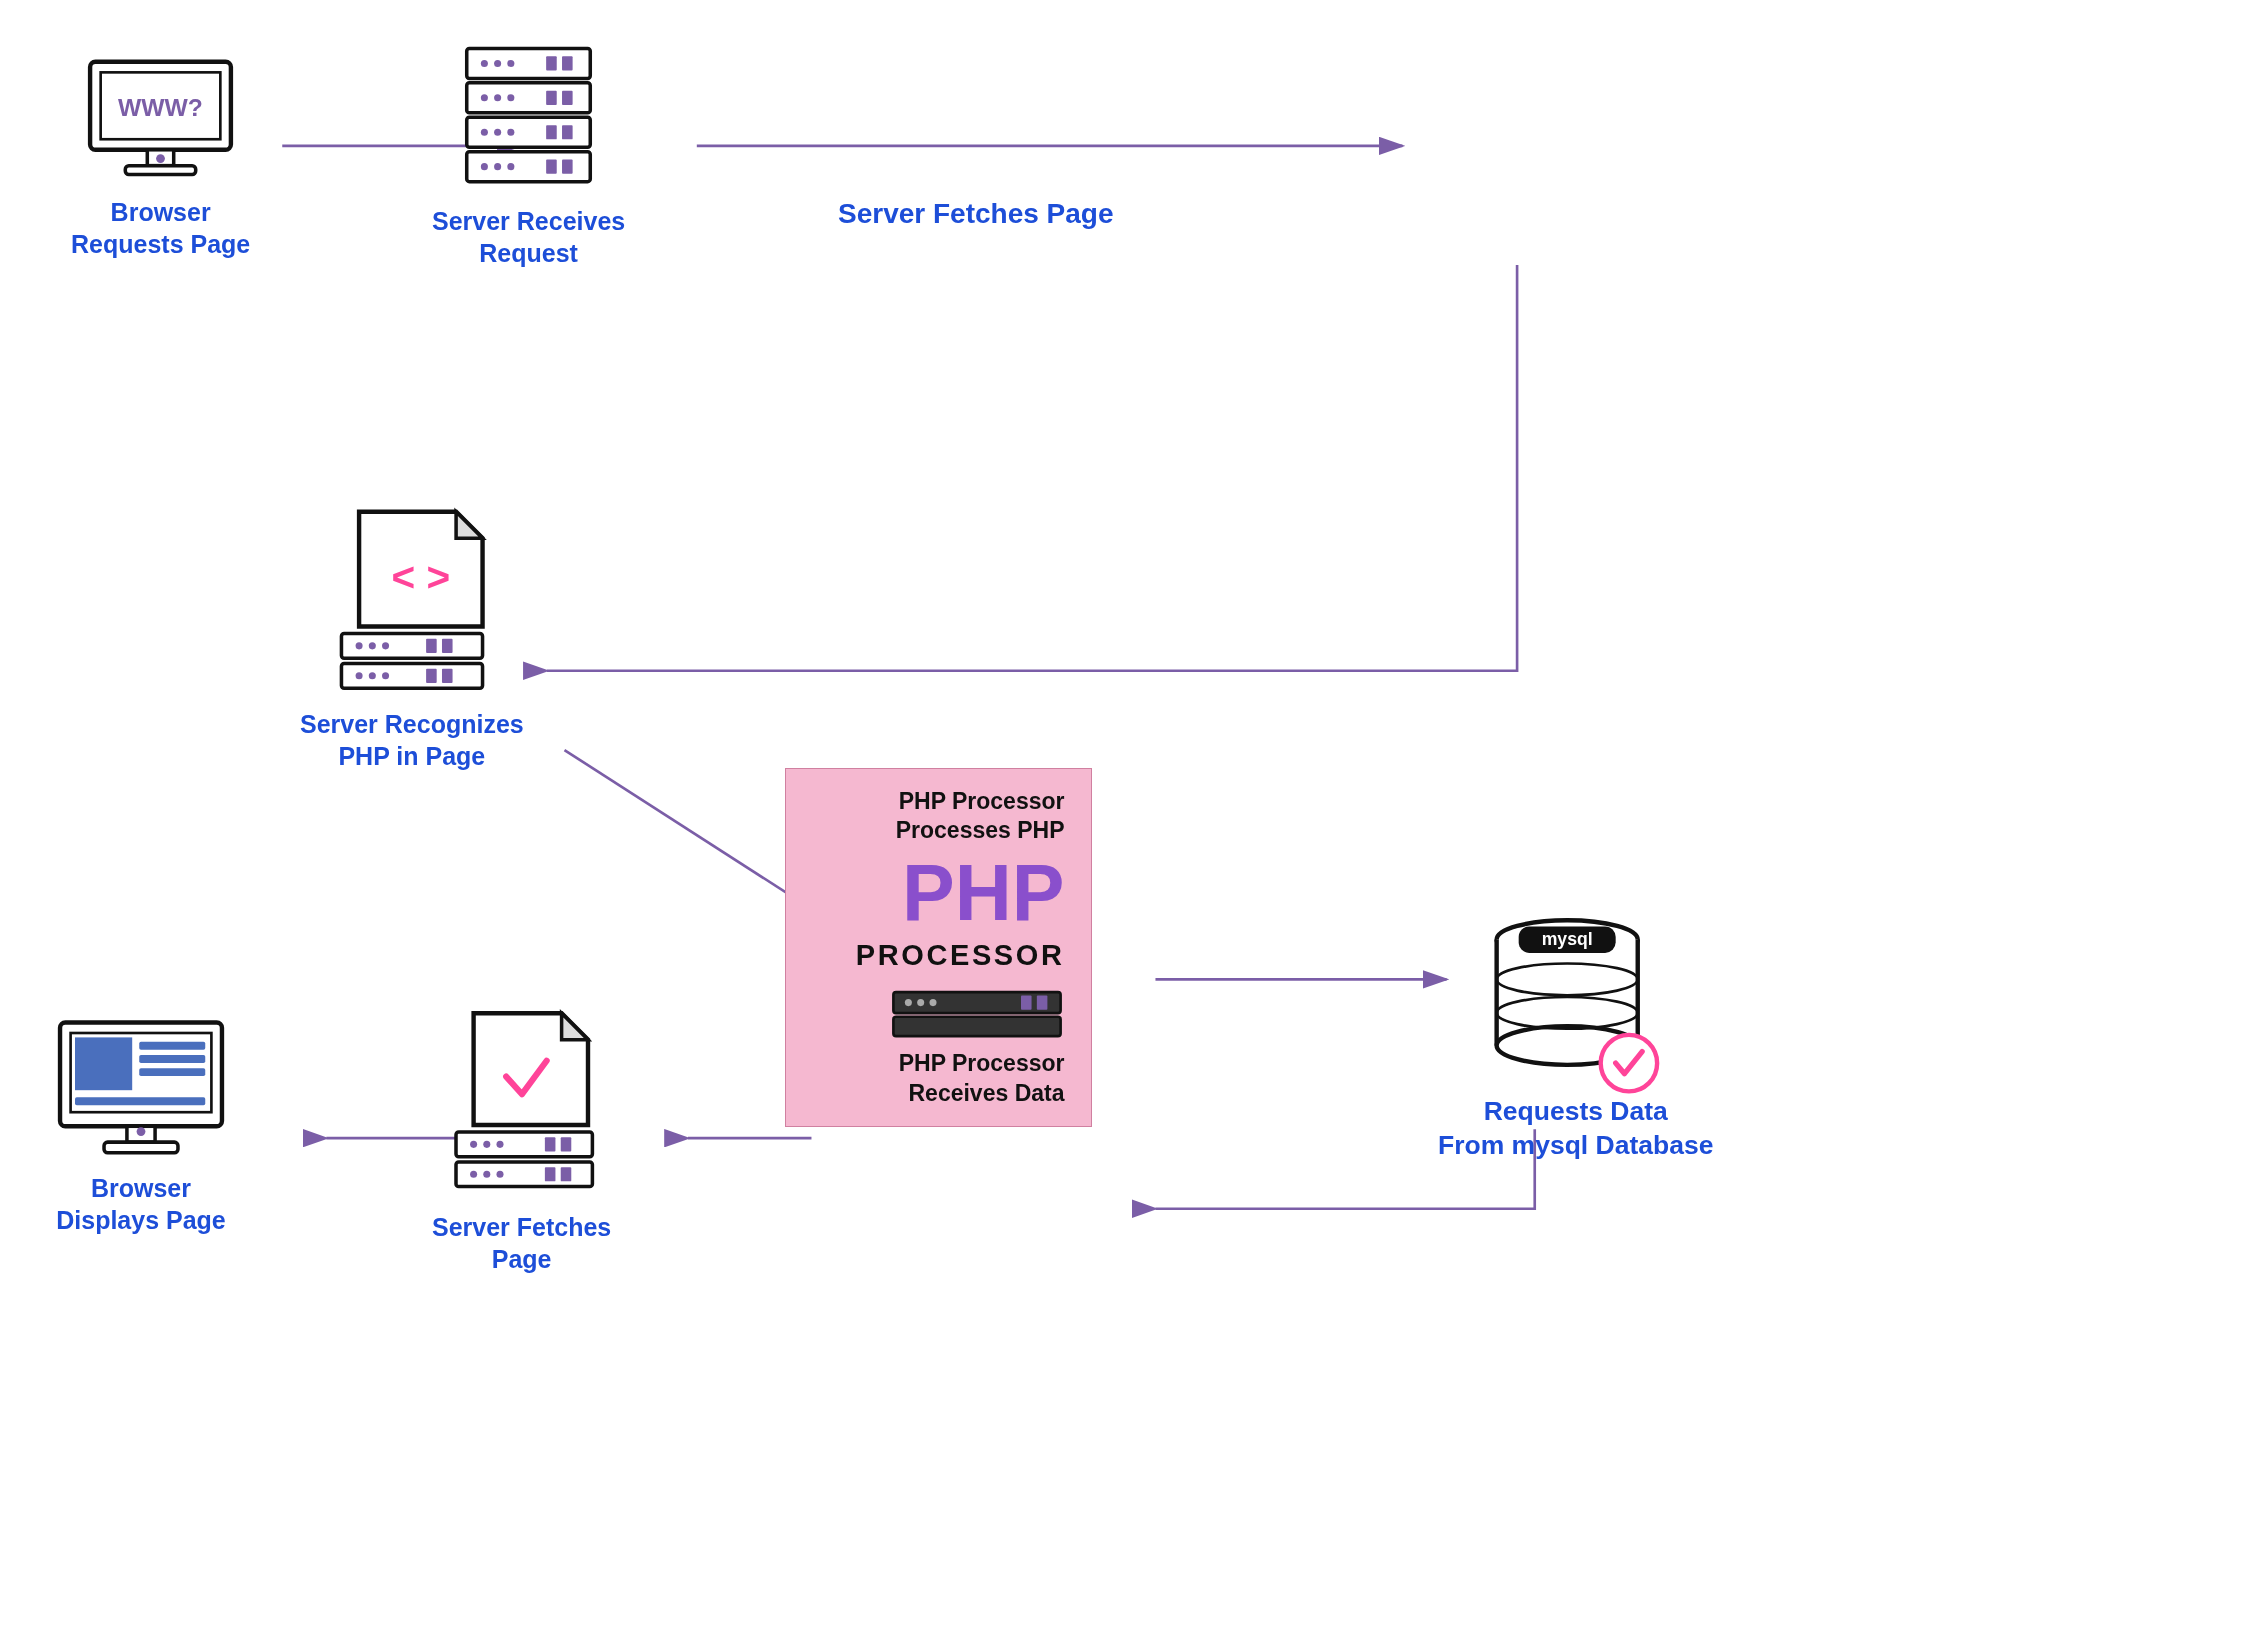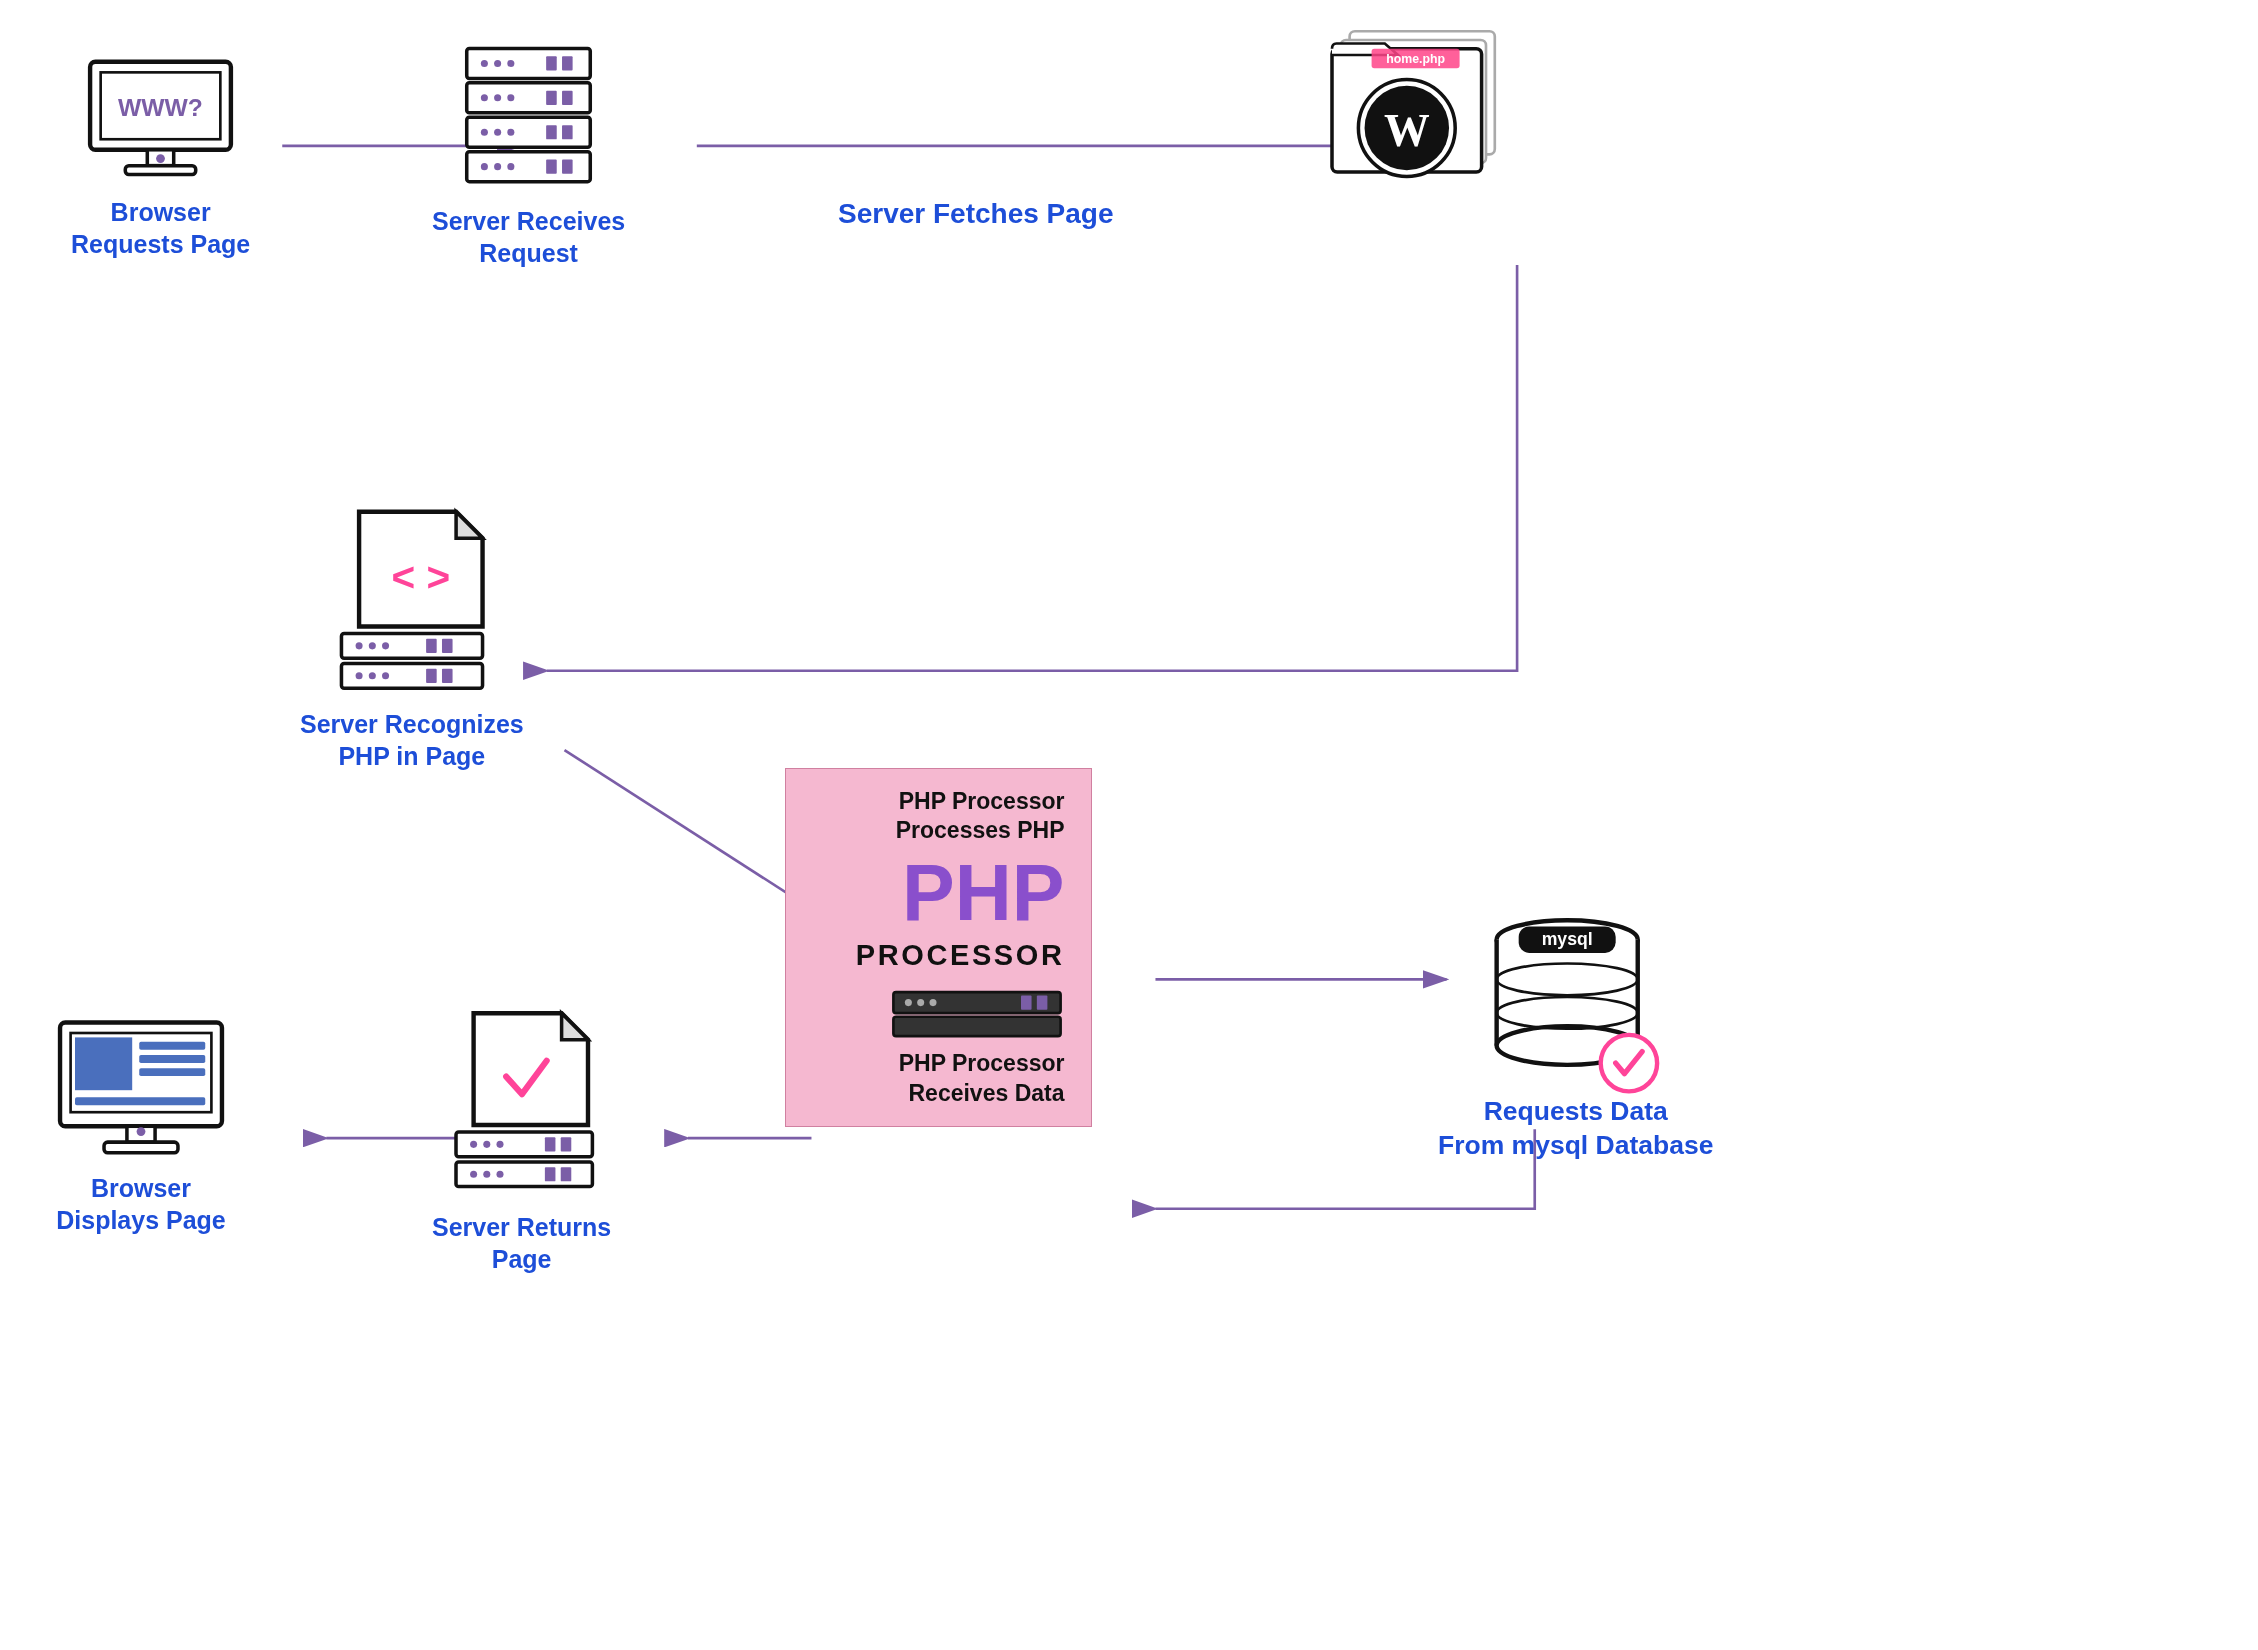--- a/index.html
+++ b/index.html
@@ -165,40 +165,20 @@
       <rect x="128" y="131" width="12" height="16" rx="1" fill="#7b5ea7"></rect>
     </svg>
     <div class="node-label" style="white-space:pre-line;">Server Receives
 Request</div>
   </div>
 
   <div class="node" style="left:838px; top:185px;">
     <div class="node-label" style="font-size:28px;text-align:right;">Server Fetches Page</div>
   </div>
 
-  <div class="node" style="left:1323px; top:17.6px;">
-    <svg viewBox="0 0 220 200" width="194" height="176" xmlns="http://www.w3.org/2000/svg">
-
-      <rect x="30" y="15" width="165" height="140" rx="6" fill="white" stroke="#aaa" stroke-width="3"></rect>
-      <rect x="20" y="25" width="165" height="140" rx="6" fill="white" stroke="#aaa" stroke-width="3"></rect>
-
-      <rect x="10" y="35" width="170" height="140" rx="6" fill="white" stroke="#111" stroke-width="4"></rect>
-
-      <path d="M10,55 L10,35 Q10,30 15,30 L70,30 L85,42 L10,42 Z" fill="white" stroke="#111" stroke-width="0"></path>
-      <path d="M10,35 Q10,29 15,29 L70,29 L85,42 L10,42" fill="white" stroke="#111" stroke-width="3"></path>
-
-      <rect x="55" y="35" width="100" height="22" rx="3" fill="#ff4488" opacity="0.85"></rect>
-      <text x="105" y="51" text-anchor="middle" font-size="14" fill="white" font-weight="bold">home.php</text>
-
-      <circle cx="95" cy="125" r="55" fill="white" stroke="#111" stroke-width="4"></circle>
-      <circle cx="95" cy="125" r="48" fill="#111"></circle>
-
-      <text x="95" y="145" text-anchor="middle" font-size="52" font-weight="900" fill="white" font-family="Georgia, serif">W</text>
-    </svg>
-  </div>
 
   <div class="node" style="left:300px; top:503px;">
     <svg viewBox="0 0 220 220" width="194" height="194" xmlns="http://www.w3.org/2000/svg">
 
       <path d="M50,10 L160,10 L190,40 L190,140 L50,140 Z" fill="white" stroke="#111" stroke-width="5"></path>
 
       <path d="M160,10 L160,40 L190,40 Z" fill="#ddd" stroke="#111" stroke-width="4"></path>
 
       <text x="120" y="100" text-anchor="middle" font-size="46" font-weight="bold" fill="#ff4499">&lt; &gt;</text>
 
@@ -277,21 +257,21 @@
       <circle cx="75" cy="157" r="4" fill="#7b5ea7"></circle>
       <rect x="126" y="149" width="12" height="16" rx="1" fill="#7b5ea7"></rect>
       <rect x="144" y="149" width="12" height="16" rx="1" fill="#7b5ea7"></rect>
       <rect x="25" y="177" width="155" height="28" rx="3" fill="white" stroke="#111" stroke-width="4"></rect>
       <circle cx="45" cy="191" r="4" fill="#7b5ea7"></circle>
       <circle cx="60" cy="191" r="4" fill="#7b5ea7"></circle>
       <circle cx="75" cy="191" r="4" fill="#7b5ea7"></circle>
       <rect x="126" y="183" width="12" height="16" rx="1" fill="#7b5ea7"></rect>
       <rect x="144" y="183" width="12" height="16" rx="1" fill="#7b5ea7"></rect>
     </svg>
-    <div class="node-label" style="white-space:pre-line;">Server Returns
+    <div class="node-label" style="white-space:pre-line;">Server Fetches
 Page</div>
   </div>
 
   <div class="node" style="left:53px; top:1015px;">
     <svg viewBox="0 0 200 165" width="176" height="146" xmlns="http://www.w3.org/2000/svg">
 
       <rect x="8" y="8" width="184" height="118" rx="6" fill="white" stroke="#111" stroke-width="5"></rect>
 
       <rect x="20" y="20" width="160" height="90" fill="white" stroke="#111" stroke-width="3"></rect>
 

